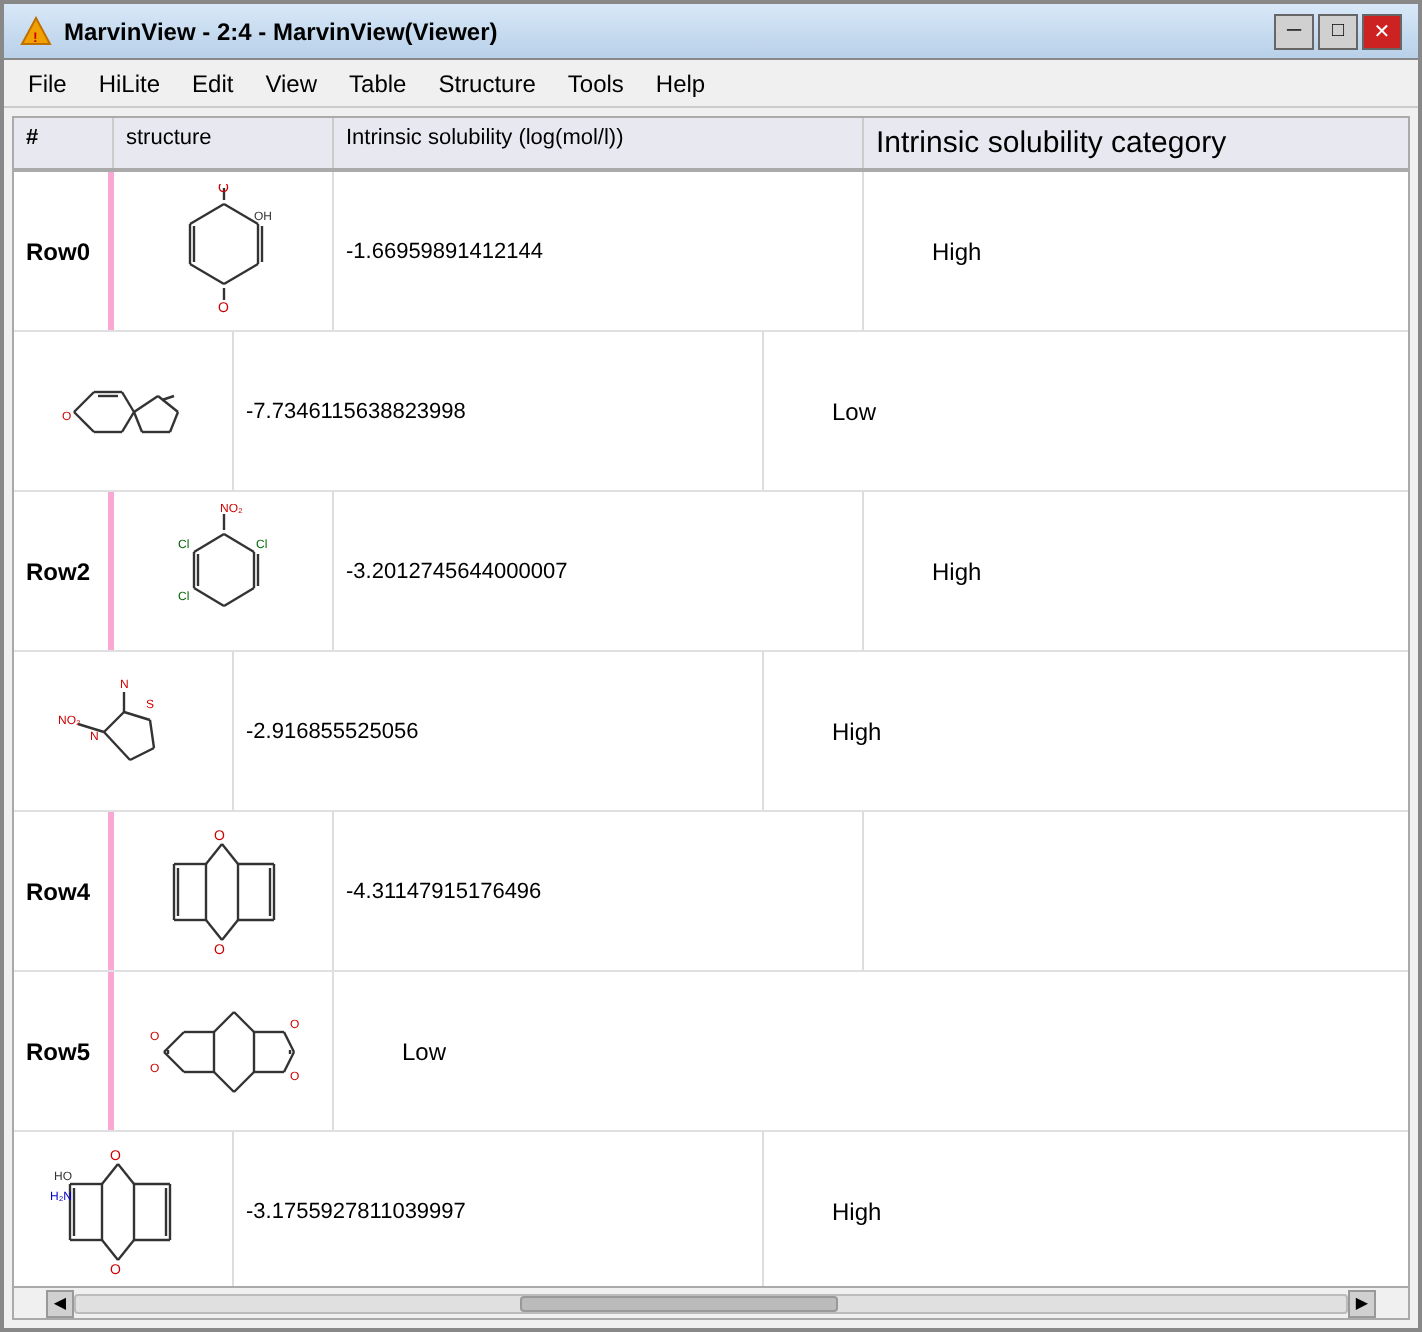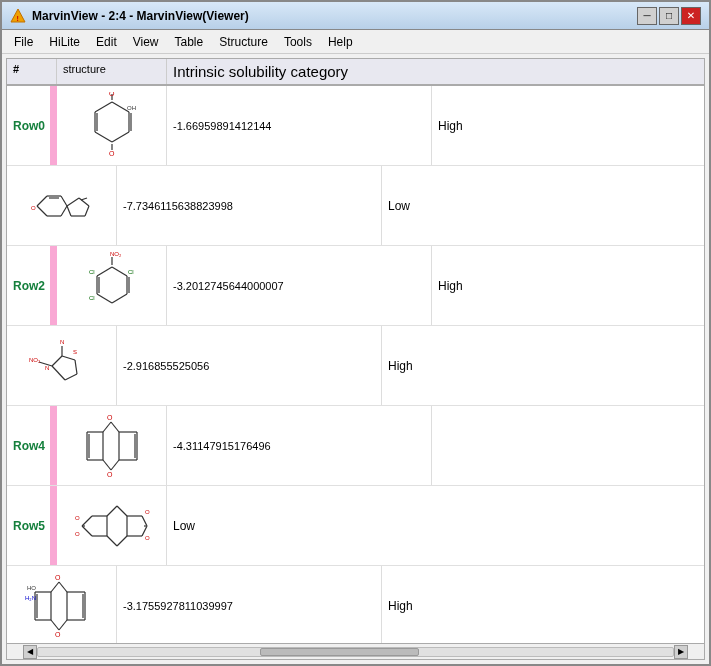--- a/index.html
+++ b/index.html
@@ -122,27 +122,27 @@
       overflow-x: hidden;
     }
     .table-row {
       display: flex;
       border-bottom: 1px solid #e0e0e0;
       min-height: 80px;
     }
     .cell-num {
       width: 50px;
       min-width: 50px;
-      border-right: 7px solid #f9a8d4;
+      border-right: 3px solid #f9a8d4;
       padding: 6px;
       display: flex;
       align-items: center;
       font-size: 12px;
       font-weight: bold;
-      color: #15803d;
+      color: #000000;
     }
     .cell-struct {
       width: 110px;
       min-width: 110px;
       border-right: 1px solid #ddd;
       padding: 4px;
       display: flex;
       align-items: center;
       justify-content: center;
     }
@@ -154,20 +154,21 @@
       display: flex;
       align-items: center;
       font-size: 11px;
     }
     .cell-cat {
       flex: 1;
       padding: 6px;
       display: flex;
       align-items: center;
       font-size: 12px;
+      margin-left: 28px;
     }
     
     .table-body::-webkit-scrollbar { width: 14px; }
     .table-body::-webkit-scrollbar-track { background: #f0f0f0; }
     .table-body::-webkit-scrollbar-thumb { background: #bbb; border: 1px solid #999; }
     .hscroll-bar {
       height: 16px;
       background: #f0f0f0;
       border-top: 1px solid #aaa;
       display: flex;
@@ -242,20 +243,21 @@
     <div class="menu-item">Structure</div>
     <div class="menu-item">Tools</div>
     <div class="menu-item">Help</div>
   </div>
 
   <div class="table-container">
 
     <div class="table-header">
       <div class="col-num">#</div>
       <div class="col-struct">structure</div>
+      <div class="col-solub">Intrinsic solubility (log(mol/l))</div>
       <div class="col-cat">Intrinsic solubility category</div>
     </div>
 
     <div class="table-body">
 
       <div class="table-row">
         <div class="cell-num">Row0</div>
         <div class="cell-struct">
           <svg class="molecule-svg" viewBox="0 0 90 68">
 

